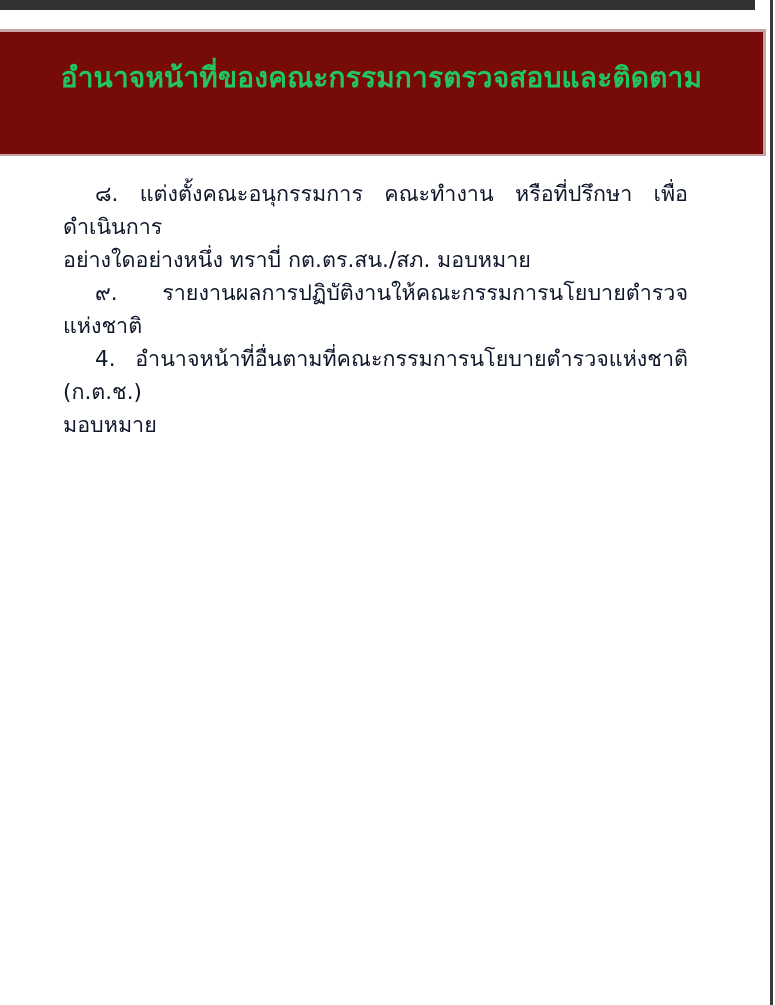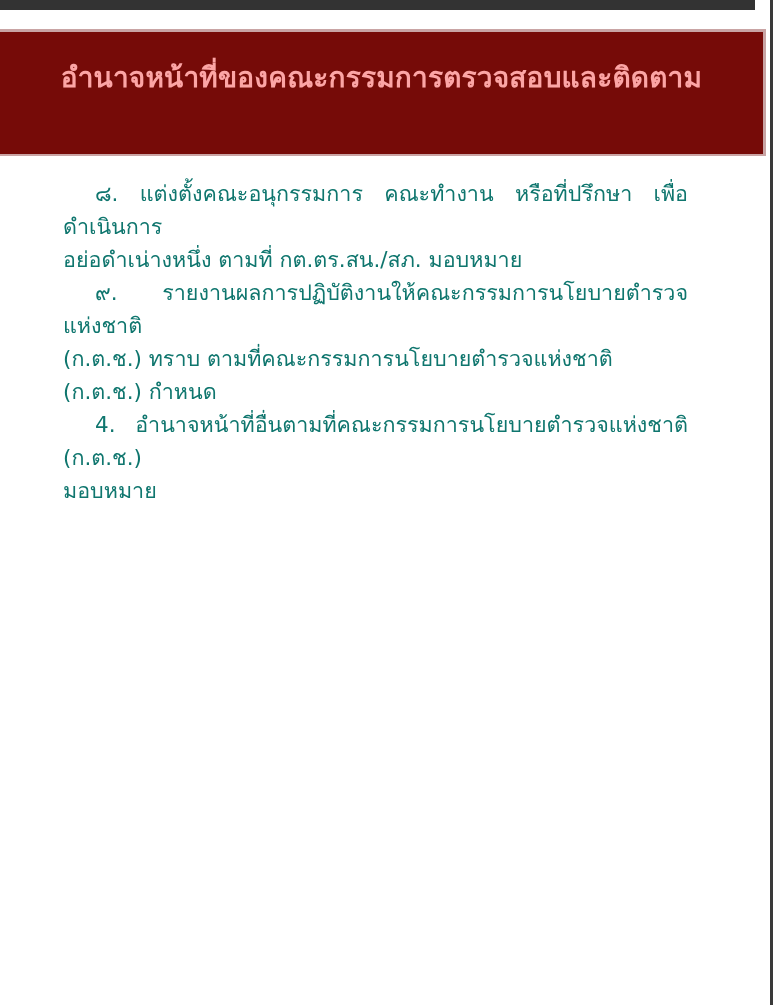--- a/index.html
+++ b/index.html
@@ -38,38 +38,38 @@
     position: absolute;
     left: 0;
     top: 29px;
     width: 766px;
     height: 127px;
     box-sizing: border-box;
     background: #760b08;
     border-top: 3px solid #c9a4a4;
     border-right: 3px solid #c9a4a4;
     border-bottom: 2px solid #c9a4a4;
-    color: #fca5a5;
+    color: #22c55e;
     text-align: center;
     padding-top: 24px;
   }
   .banner-line {
     font-size: 28px;
     font-weight: bold;
     line-height: 43px;
     white-space: nowrap;
     letter-spacing: 0.2px;
   }
   
   .body-text {
     position: absolute;
     left: 63px;
     top: 177px;
     width: 625px;
-    color: #0f766e;
+    color: #0f172a;
     font-size: 21.5px;
     line-height: 33px;
   }
   .body-line {
     display: block;
     white-space: normal;
   }
   .body-line.justify {
     text-align: justify;
     text-align-last: justify;
@@ -86,20 +86,19 @@
   <div class="top-bar"></div>
 
   <div class="right-edge"></div>
 
   <div class="banner">
     <div class="banner-line">อำนาจหน้าที่ของคณะกรรมการตรวจสอบและติดตาม</div>
   </div>
 
   <div class="body-text">
     <div class="body-line justify indent">๘.  แต่งตั้งคณะอนุกรรมการ คณะทำงาน หรือที่ปรึกษา เพื่อดำเนินการ</div>
-    <div class="body-line">อย่อดำเน่างหนึ่ง ตามที่ กต.ตร.สน./สภ. มอบหมาย</div>
+    <div class="body-line">อย่างใดอย่างหนึ่ง ทราบี่ กต.ตร.สน./สภ. มอบหมาย</div>
     <div class="body-line justify indent">๙.  รายงานผลการปฏิบัติงานให้คณะกรรมการนโยบายตำรวจแห่งชาติ</div>
-    <div class="body-line">(ก.ต.ช.) ทราบ ตามที่คณะกรรมการนโยบายตำรวจแห่งชาติ (ก.ต.ช.) กำหนด</div>
     <div class="body-line justify indent">4. อำนาจหน้าที่อื่นตามที่คณะกรรมการนโยบายตำรวจแห่งชาติ (ก.ต.ช.)</div>
     <div class="body-line">มอบหมาย</div>
   </div>
 
 </div>
 
 </body></html>

